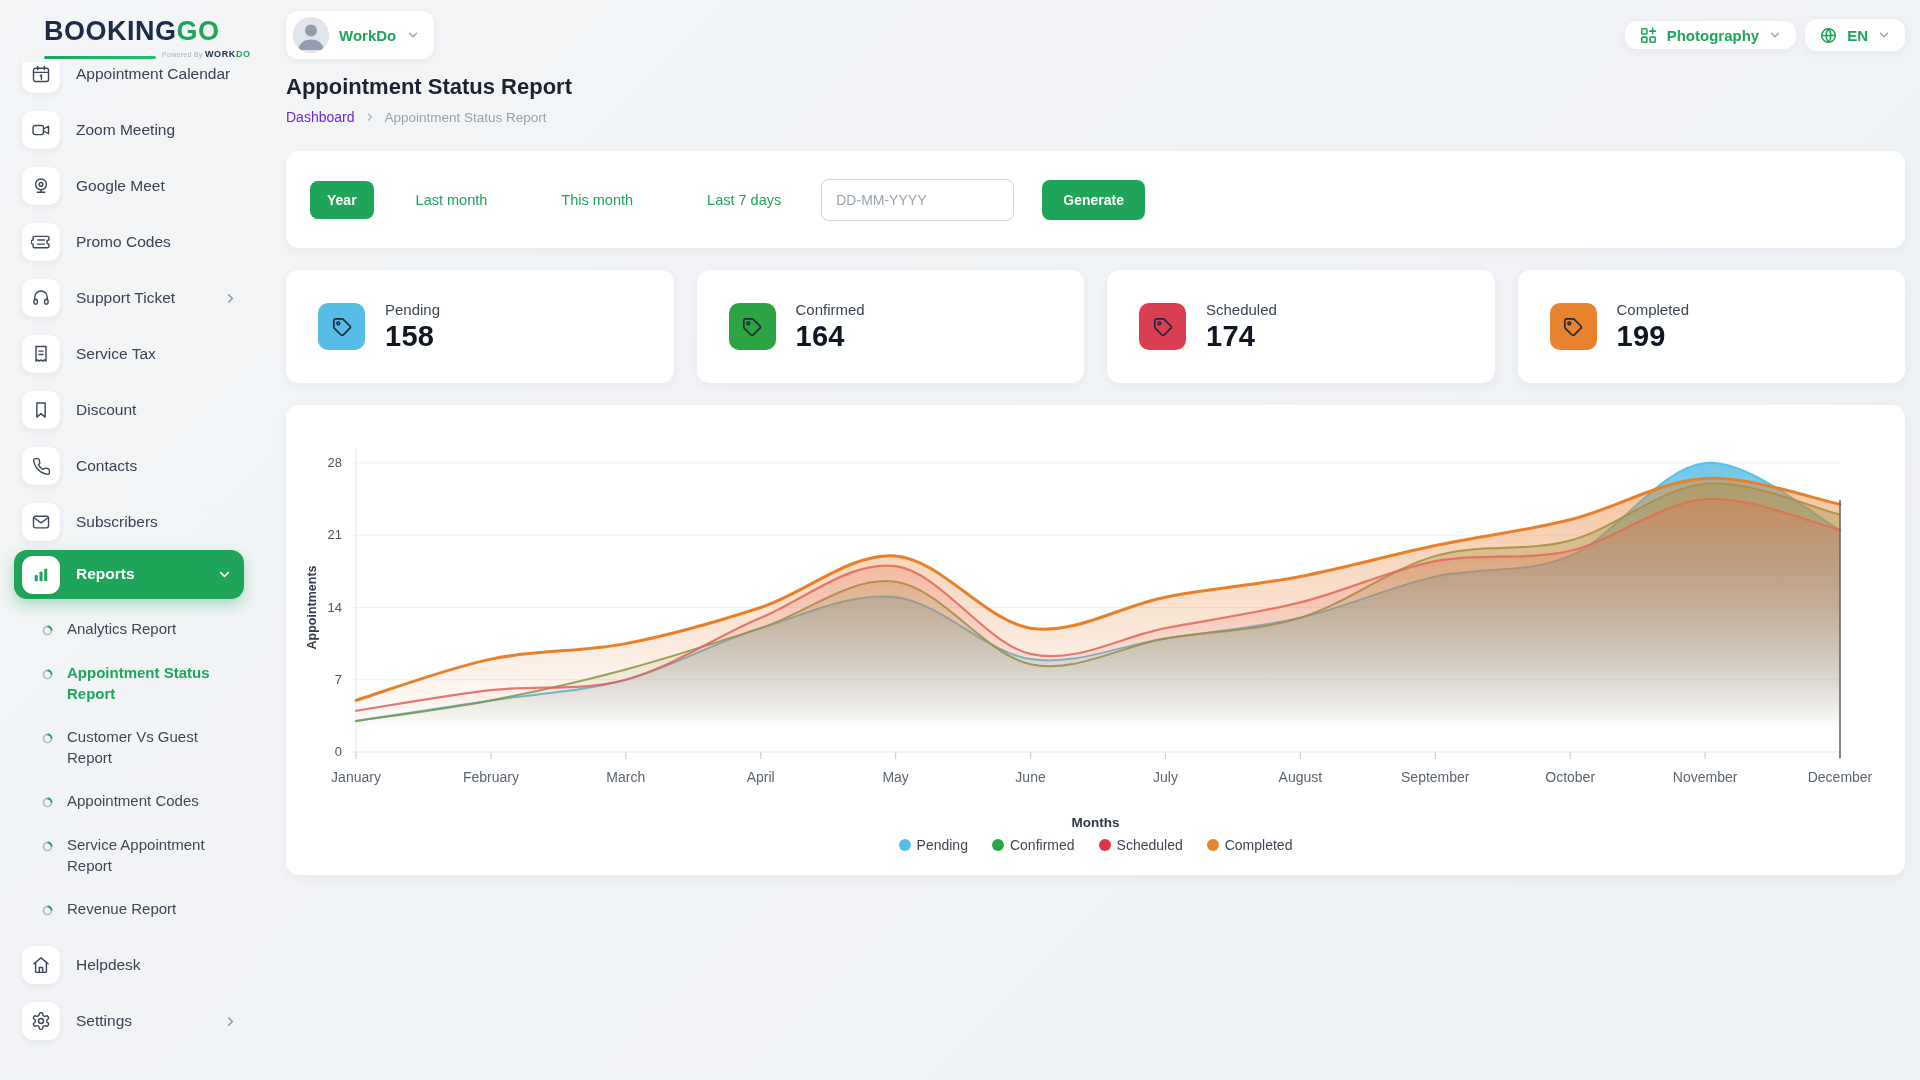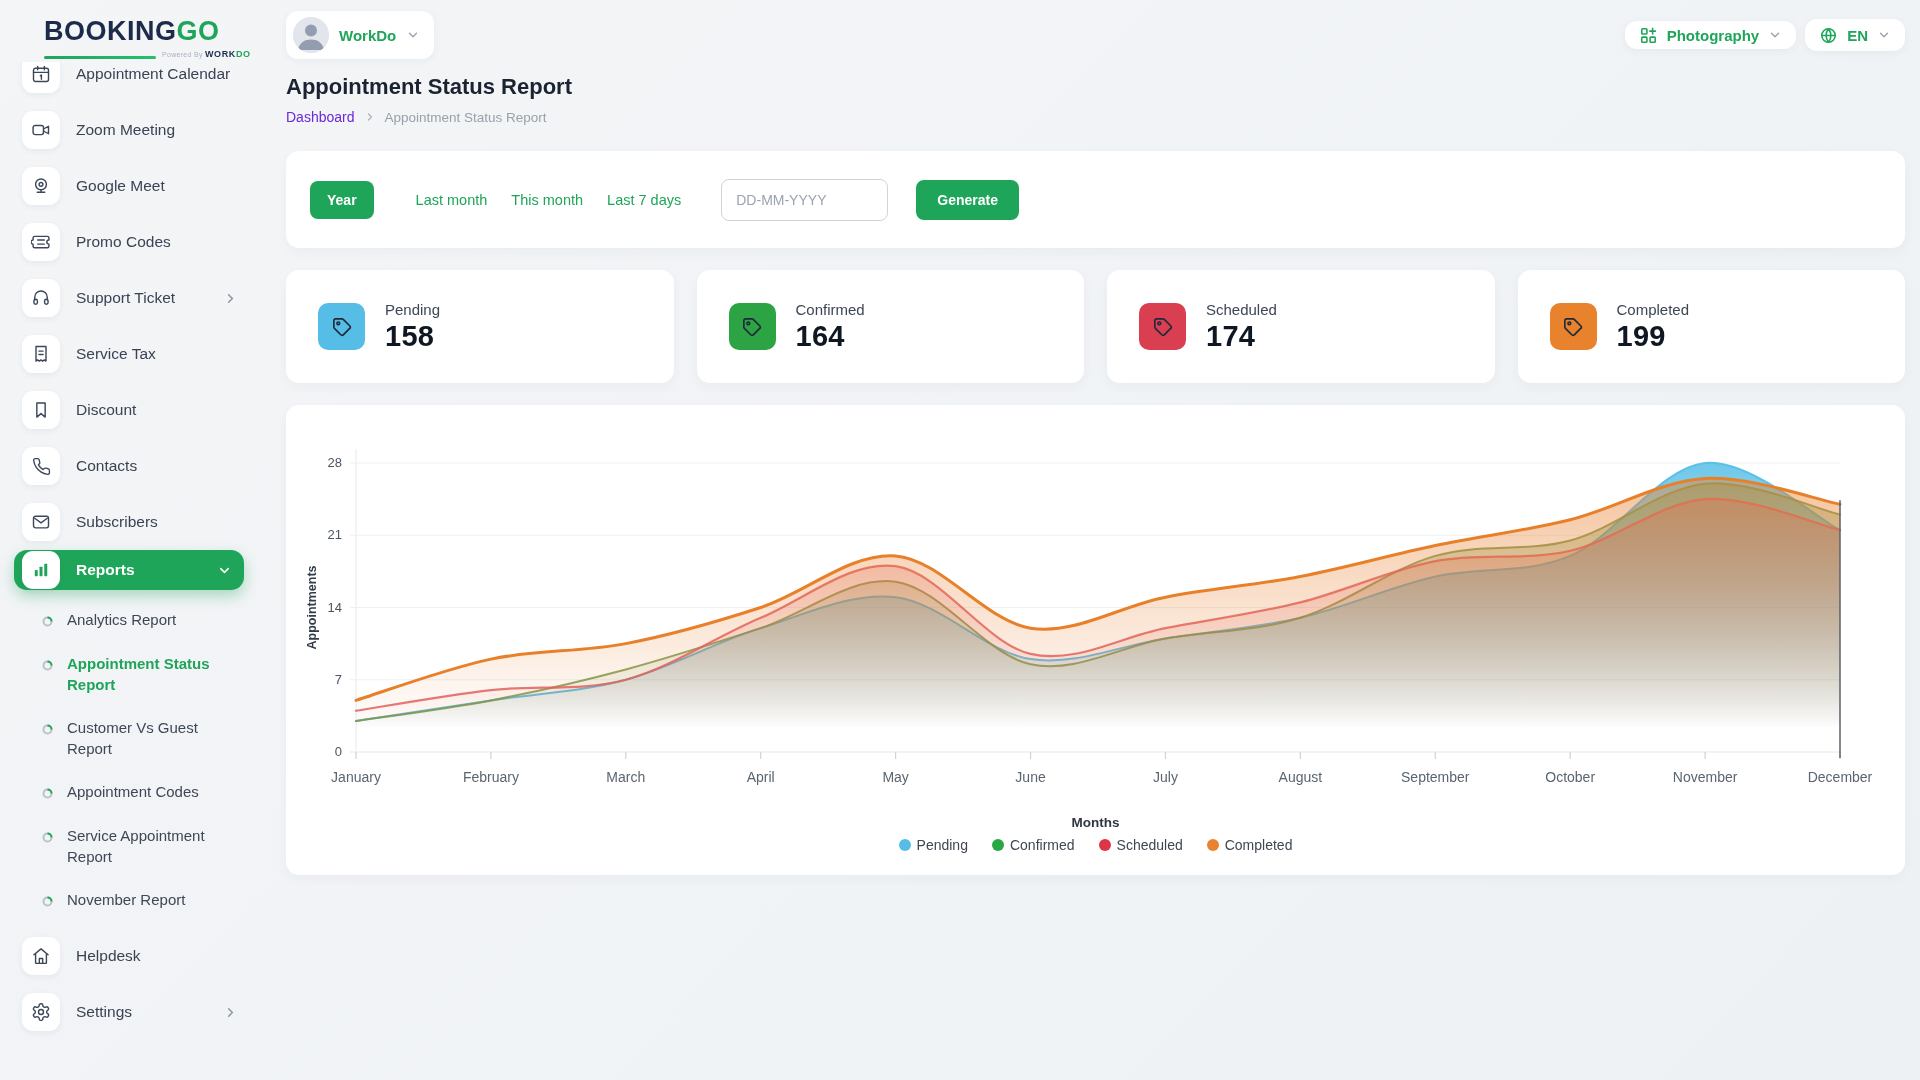--- a/index.html
+++ b/index.html
@@ -23,21 +23,21 @@
   .menu { margin-top:-16px; padding:0 0 20px 0; }
   .nav-item { display:flex; align-items:center; height:56px; padding-left:22px; cursor:pointer; }
   .icon-box {
     width:38px; height:38px; border-radius:11px; background:#ffffff;
     display:flex; align-items:center; justify-content:center; flex:none;
     box-shadow:0 2px 6px rgba(40,50,70,.06);
   }
   .nav-label { margin-left:16px; font-size:15.5px; font-weight:500; color:#3a4354; line-height:1.3; }
   .nav-chevron { margin-left:auto; margin-right:24px; display:flex; color:#8b95a3; }
   .nav-item.active-pill {
-    background:#1fa55a; border-radius:13px; margin:0 18px 0 14px; padding-left:8px; height:40px;
+    background:#1fa55a; border-radius:13px; margin:0 18px 0 14px; padding-left:8px; height:49px;
     box-shadow:0 6px 14px rgba(31,165,90,.35);
   }
   .nav-item.active-pill .nav-label { color:#ffffff; font-weight:700; }
   .nav-item.active-pill .nav-chevron { color:#ffffff; margin-right:12px; }
   .sub-item { display:flex; align-items:flex-start; padding:11px 20px 11px 42px; cursor:pointer; }
   .sub-bullet { flex:none; margin-top:4px; }
   .sub-label { margin-left:14px; font-size:15px; color:#3f4756; line-height:21px; max-width:168px; }
   .sub-item.active .sub-label { color:#1fa55a; font-weight:700; }
   svg.ic { stroke:#3c4759; stroke-width:1.7; fill:none; stroke-linecap:round; stroke-linejoin:round; }
   
@@ -55,22 +55,22 @@
   .page-title { font-size:22px; font-weight:700; color:#1b2330; }
   .breadcrumb { display:flex; align-items:center; gap:9px; margin-top:9px; }
   .crumb-link { color:#6d28d9; font-size:14px; cursor:pointer; }
   .crumb-sep { color:#aab2bd; display:flex; }
   .crumb-current { color:#9aa1ab; font-size:13.5px; }
   .card { background:#ffffff; border-radius:13px; box-shadow:0 4px 12px rgba(40,50,70,.04); }
   .filter-card { margin-top:26px; height:97px; display:flex; align-items:center; padding:0 24px; }
   .btn-green { background:#1fa55a; color:#fff; border:none; border-radius:8px; font-size:14px; font-weight:600;
                padding:11px 17px; cursor:pointer; font-family:Liberation Sans, sans-serif; }
   .link-green { color:#1fa55a; font-size:14.5px; font-weight:500; cursor:pointer; }
-  .filter-links { display:flex; align-items:center; gap:24px; margin-left:42px; }
-  .date-input { margin-left:40px; width:167px; height:42px; border:1px solid #ced4da; border-radius:8px;
+  .filter-links { display:flex; align-items:center; gap:74px; margin-left:42px; }
+  .date-input { margin-left:40px; width:193px; height:42px; border:1px solid #ced4da; border-radius:8px;
                 padding:0 14px; font-size:14px; color:#3a4354; font-family:inherit; background:#fff; }
   .date-input::placeholder { color:#9aa3af; }
   .generate-btn { margin-left:28px; padding:12px 21px; }
   
   .stats-row { display:flex; gap:23px; margin-top:22px; }
   .stat-card { flex:1; height:113px; display:flex; align-items:center; padding:0 32px; }
   .stat-icon { width:47px; height:47px; border-radius:10px; display:flex; align-items:center; justify-content:center; flex:none; }
   .stat-meta { margin-left:20px; }
   .stat-label { font-size:15px; color:#3c4654; }
   .stat-value { font-size:29px; font-weight:700; color:#0f1722; margin-top:2px; letter-spacing:.3px; }
@@ -263,21 +263,21 @@
       <span class="sub-label">Service Appointment Report</span>
     </div>
 
     <div class="sub-item">
       <span class="sub-bullet">
         <svg width="11" height="11" viewBox="0 0 12 12">
               <circle cx="6" cy="6" r="4.4" fill="none" stroke="#b9c0c8" stroke-width="2.1"></circle>
               <path d="M6 1.6 A4.4 4.4 0 0 1 10.4 6" stroke="#1fa55a" stroke-width="2.1" fill="none"></path>
             </svg>
       </span>
-      <span class="sub-label">November Report</span>
+      <span class="sub-label">Revenue Report</span>
     </div>
 
     <div style="height:6px"></div>
 
     <div class="nav-item">
       <span class="icon-box">
         <svg class="ic" width="20" height="20" viewBox="0 0 24 24">
               <path d="M3.5 10.5 12 3.5l8.5 7"></path>
               <path d="M5.5 9.2V20a.8.8 0 0 0 .8.8h11.4a.8.8 0 0 0 .8-.8V9.2"></path>
               <path d="M10 20.5v-5.5h4v5.5"></path>

